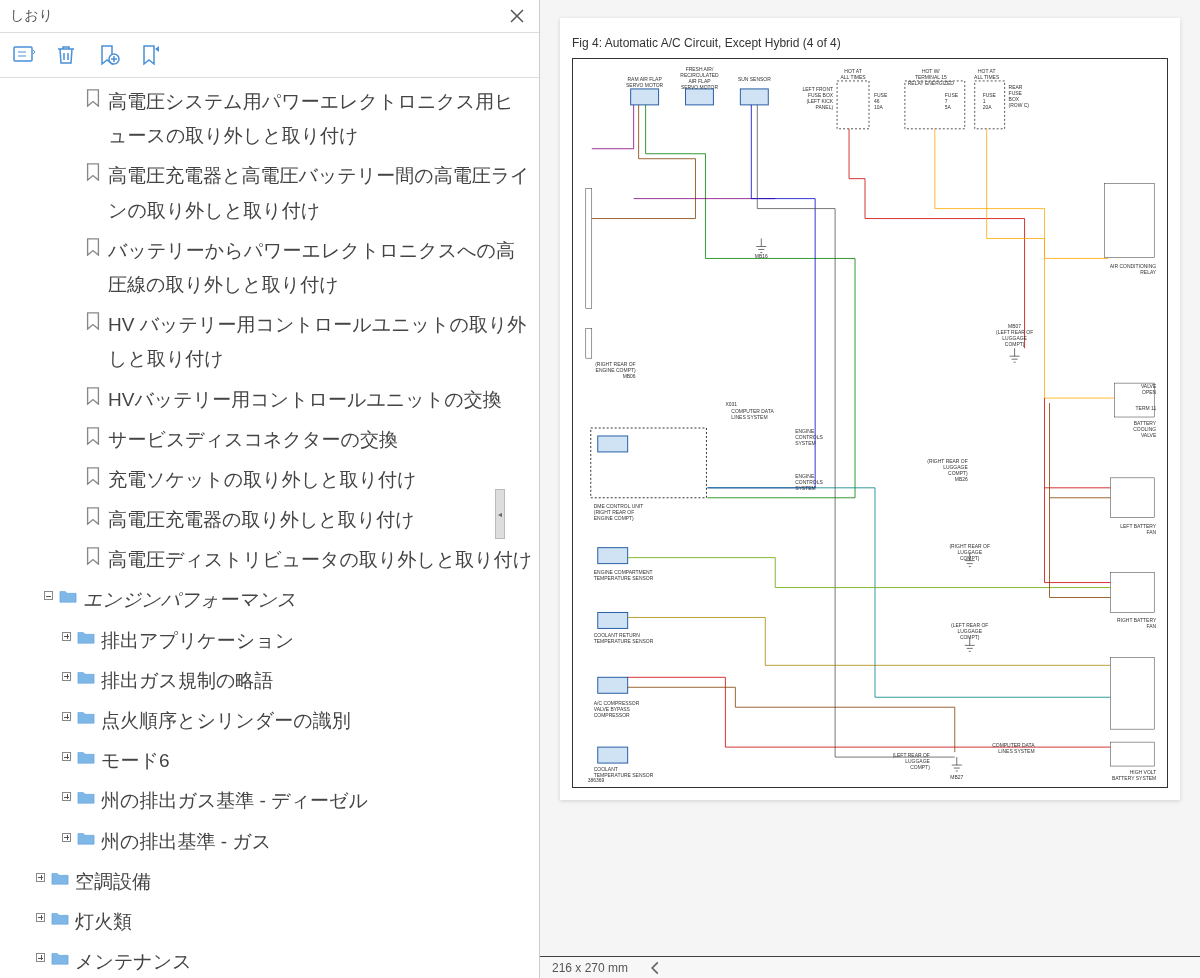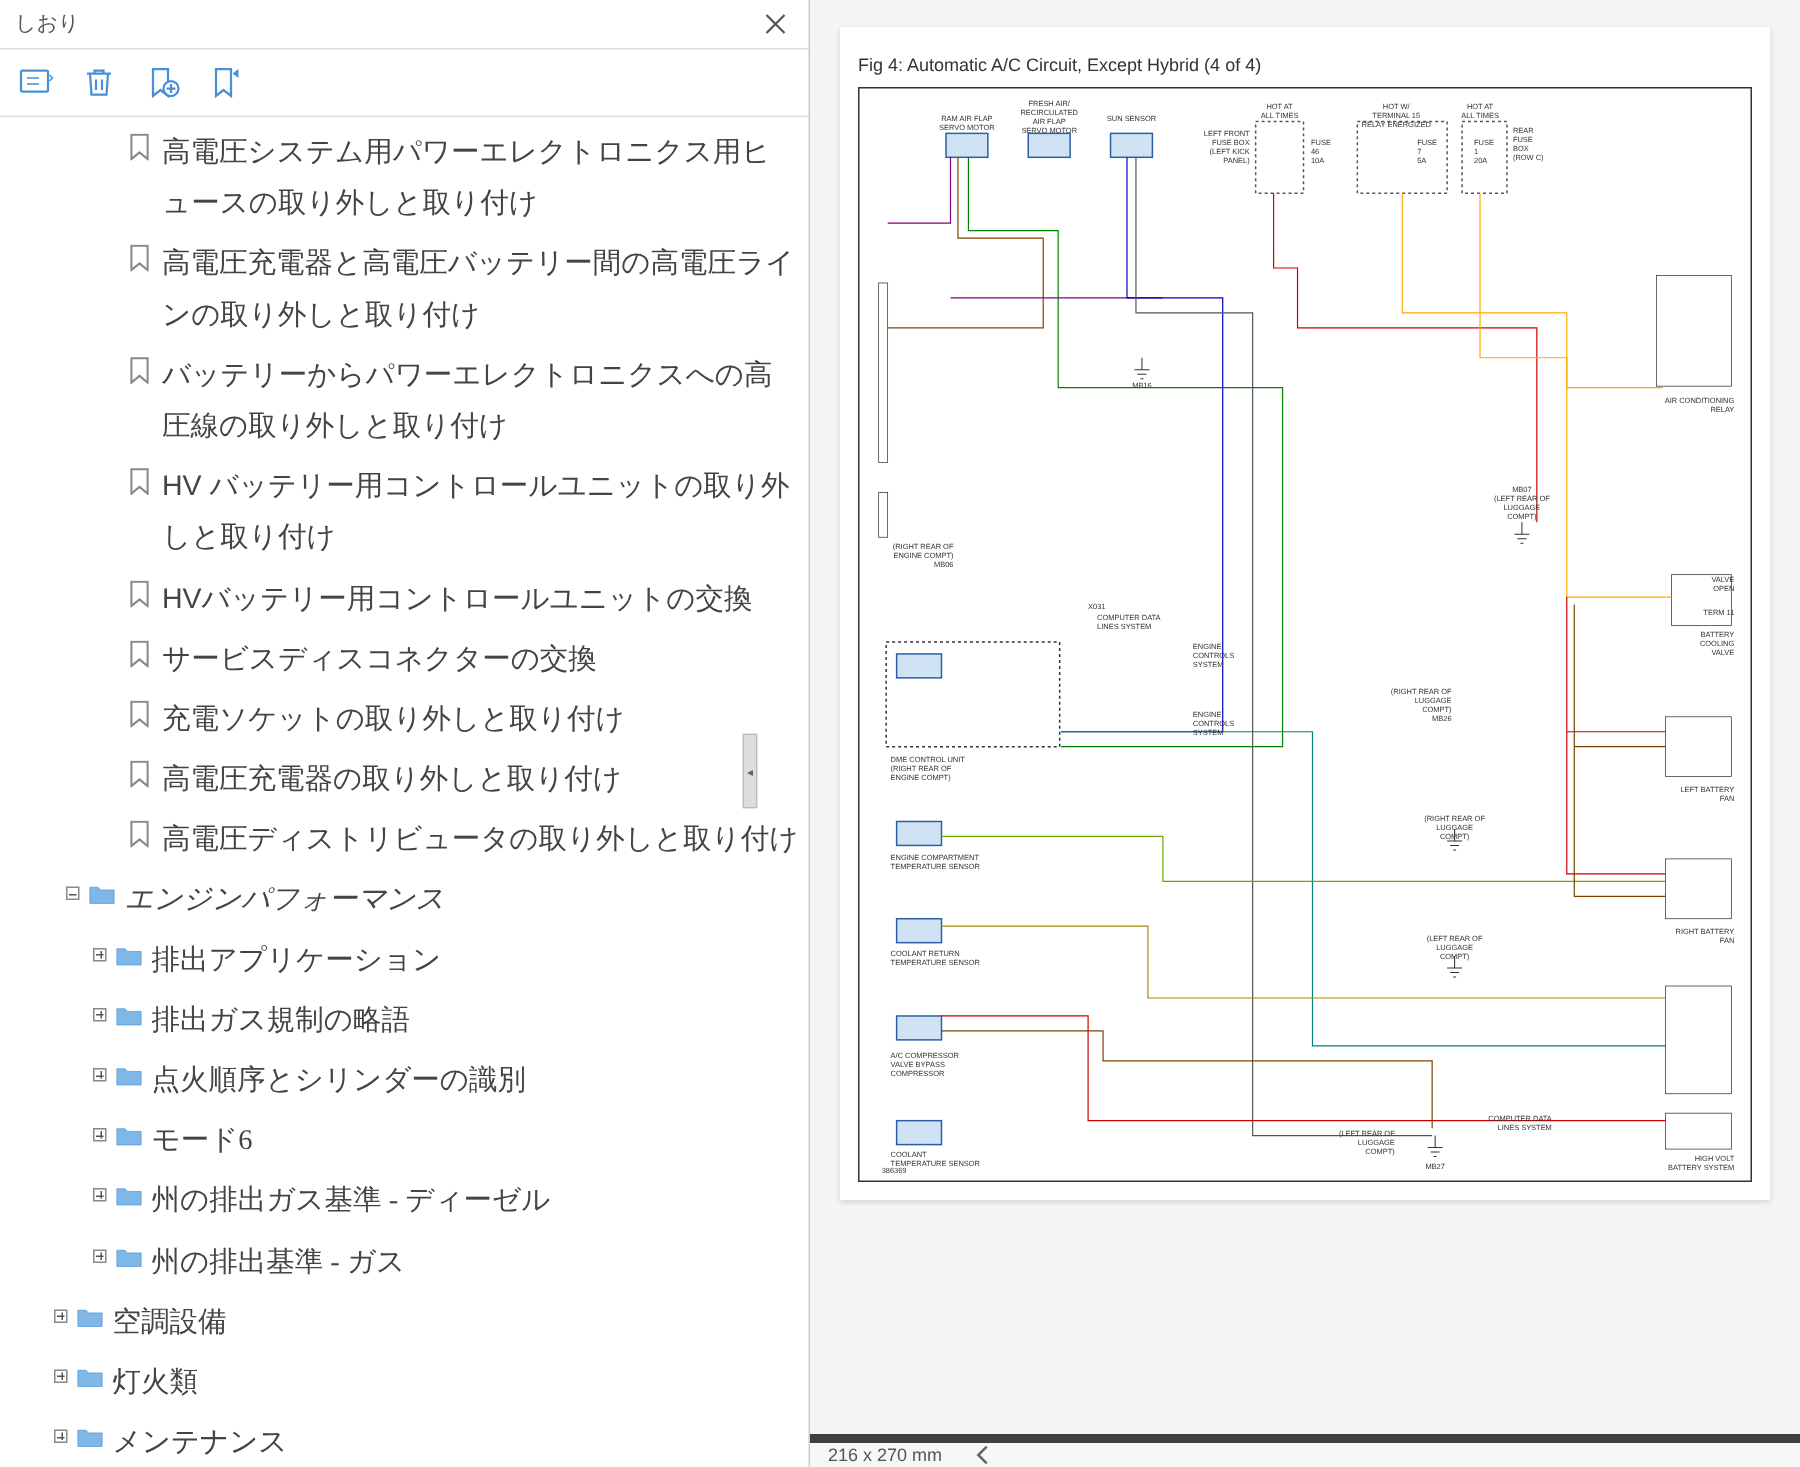--- a/index.html
+++ b/index.html
@@ -17,29 +17,29 @@
 .tree-item { display: flex; align-items: flex-start; padding: 3px 6px 3px 0; cursor: pointer; }
 .ti-icon { flex-shrink: 0; width: 18px; height: 18px; margin-right: 6px; margin-top: 4px; }
 .ti-text { color: #444; }
 .bookmark-icon { stroke: #888; fill: none; stroke-width: 1.5; }
 .folder-icon { fill: #7fb8e6; stroke: #4a90d9; stroke-width: 0.5; }
 .expand-box { width: 9px; height: 9px; border: 1px solid #888; margin: 8px 6px 0 0; flex-shrink: 0; position: relative; background: #fff; }
 .expand-box::before { content: ""; position: absolute; top: 50%; left: 1px; right: 1px; border-top: 1px solid #555; }
 .expand-box.plus::after { content: ""; position: absolute; left: 50%; top: 1px; bottom: 1px; border-left: 1px solid #555; }
 .ind-l1 { padding-left: 80px; }
 .ind-l2a { padding-left: 40px; font-style: italic; }
-.ind-l2 { padding-left: 58px; font-family: Liberation Serif, serif; }
+.ind-l2 { padding-left: 58px; }
 .ind-l3 { padding-left: 32px; }
 .main { flex: 1; display: flex; flex-direction: column; background: #eab308; position: relative; }
 .doc-area { flex: 1; overflow: auto; padding: 18px 20px; background: #f5f5f5; }
 .page { background: #fff; width: 620px; margin: 0 auto; box-shadow: 0 1px 4px rgba(0,0,0,0.15); padding: 18px 12px 12px 12px; }
 .fig-title { font-size: 12px; color: #333; margin-bottom: 8px; }
 .diagram { border: 1px solid #333; width: 100%; height: 730px; position: relative; background: #fff; font-size: 5px; overflow: hidden; }
 .diagram svg { width: 100%; height: 100%; }
-.status { height: 22px; background: #f7f7f7; border-top: 6px solid #404040; display: flex; align-items: center; padding: 0 12px; font-size: 12px; color: #555; gap: 20px; }
+.status { height: 22px; background: #f7f7f7; border-top: 1px solid #404040; display: flex; align-items: center; padding: 0 12px; font-size: 12px; color: #555; gap: 20px; }
 .nav-arrow { width: 14px; height: 14px; cursor: pointer; }
 .divider-handle { position: absolute; left: 500px; top: 50%; width: 10px; height: 50px; background: #ddd; border: 1px solid #bbb; display:flex; align-items:center; justify-content:center; cursor:ew-resize; transform: translateX(-50%); }
 .divider-handle::after { content:"◂"; font-size:8px; color:#666; }
 .tree::-webkit-scrollbar{width:16px}
 .tree::-webkit-scrollbar-thumb{background:#c0c0c0;border:1px solid #eee}
 </style>
 </head>
 <body>
 
 <div class="sidebar">

